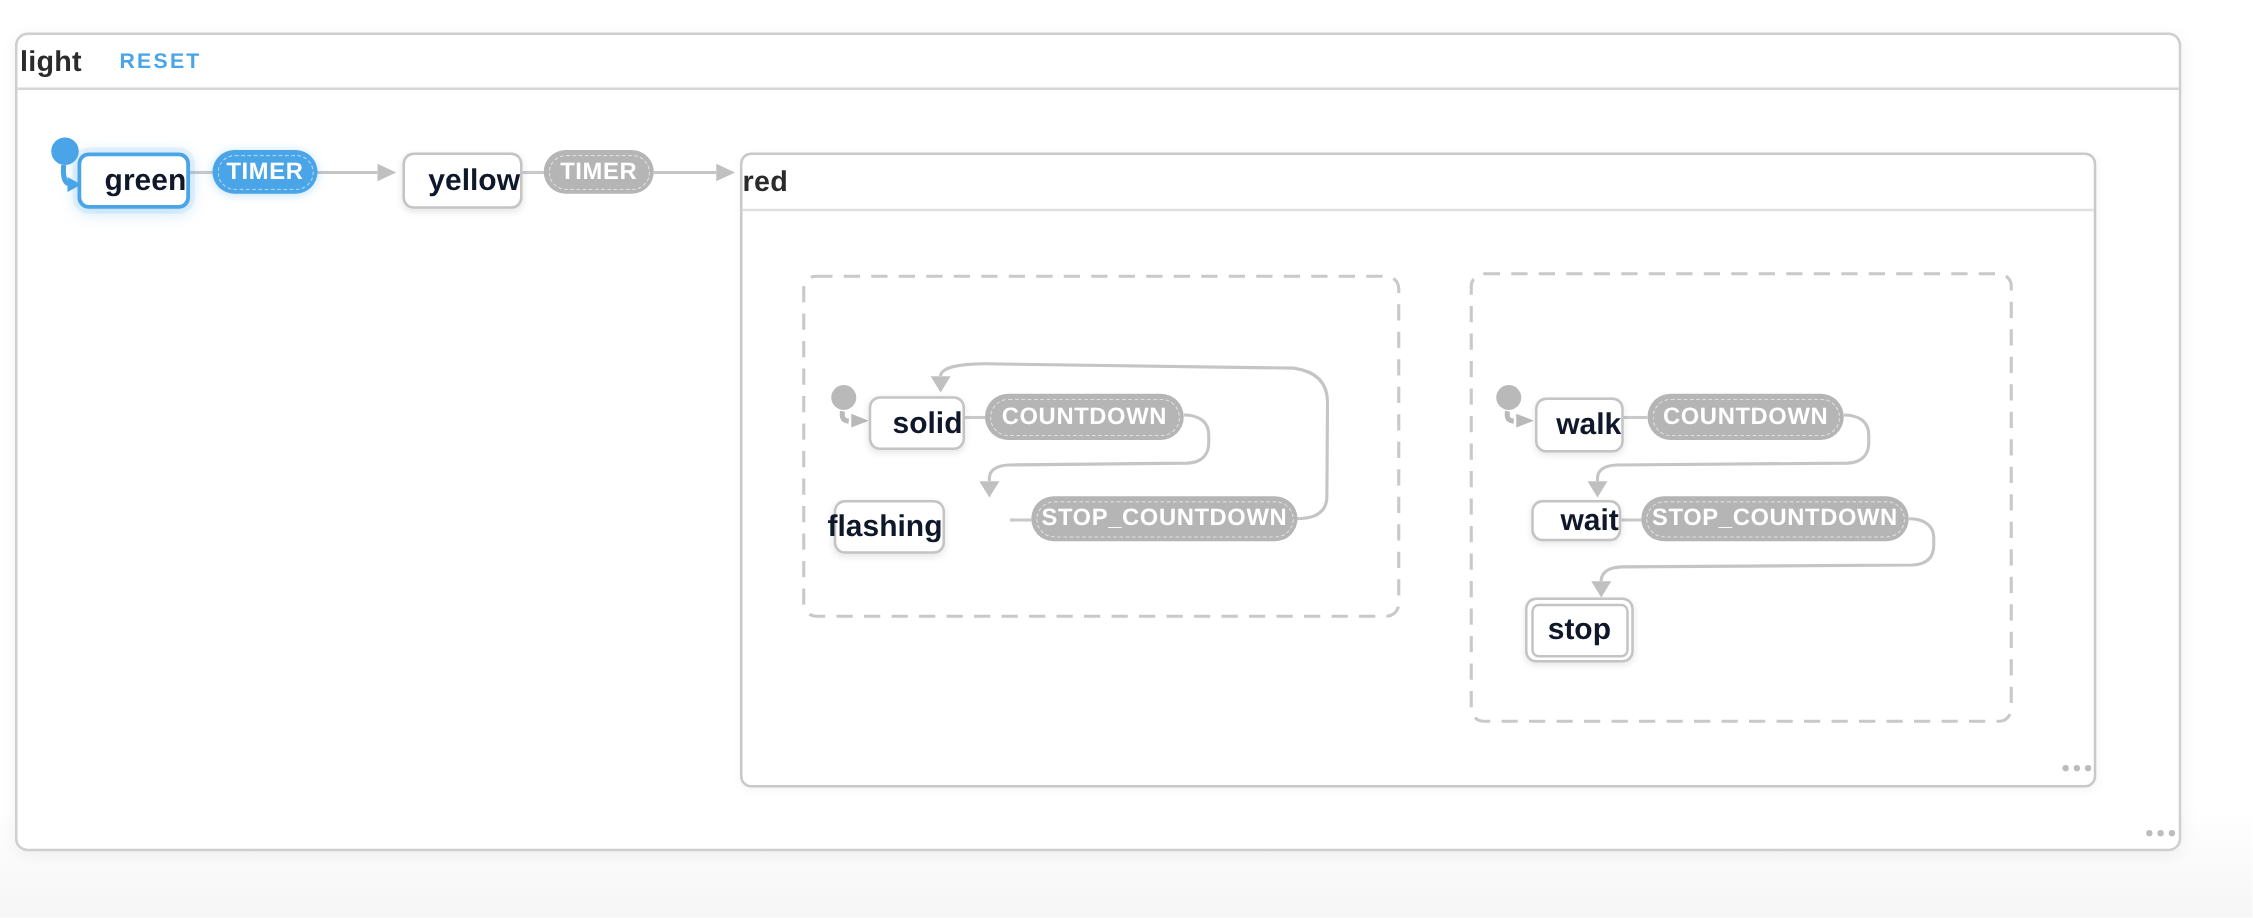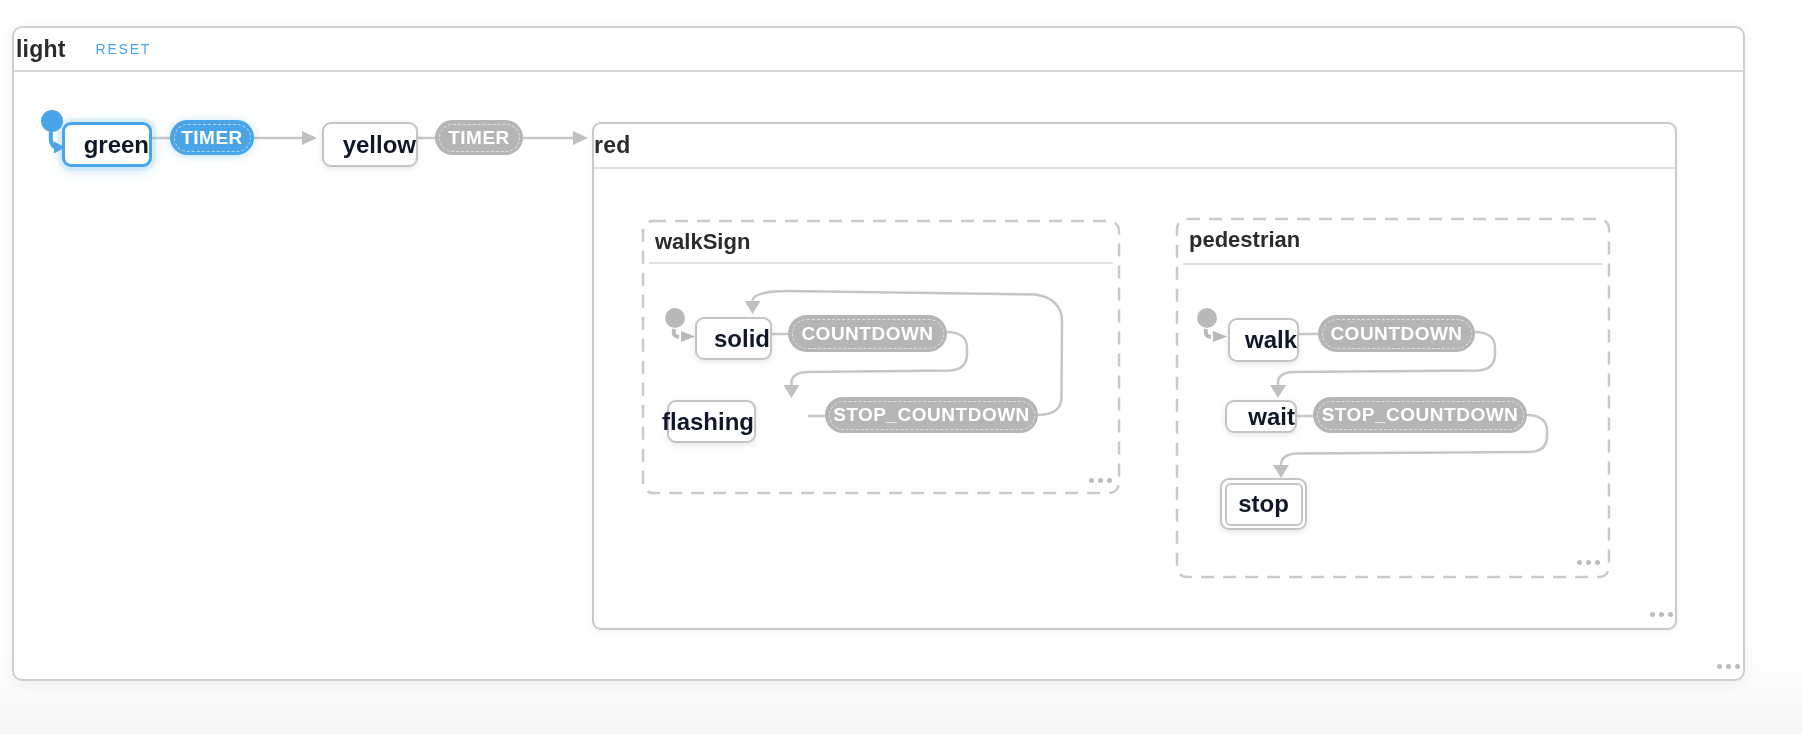--- a/index.html
+++ b/index.html
@@ -35,22 +35,22 @@
     font-size: 23px;
     font-weight: 700;
     color: #2b2b2b;
     letter-spacing: 0.2px;
   }
   .reset-btn {
     margin-left: 26px;
     border: none;
     background: transparent;
     font-family: inherit;
-    font-size: 14px;
-    font-weight: 400;
+    font-size: 17px;
+    font-weight: 700;
     letter-spacing: 1.8px;
     color: #4aa5e8;
     cursor: pointer;
     padding: 2px 4px;
   }
   .compound-box {
     position: absolute;
     background: #ffffff;
     border: 2px solid #c9c9c9;
     border-radius: 9px;
@@ -204,39 +204,21 @@
 
     <path d="M1298,334 H1318" stroke="#c9c9c9" stroke-width="2.5"></path>
     <path d="M1475,332 C1488,332 1495,338 1495,348 L1495,354 C1495,364 1489,370 1478,370.5 L1293,372 C1283,372.5 1278.5,376 1278,382 L1278,385" fill="none" stroke="#c5c5c5" stroke-width="2.5"></path>
     <polygon points="1270,385 1286,385 1278,398" fill="#c0c0c0"></polygon>
 
     <path d="M1297,416 H1313" stroke="#c9c9c9" stroke-width="2.5"></path>
     <path d="M1527,415 C1540,415 1547,421 1547,430 L1547,436 C1547,446 1541,451.5 1530,452 L1297,453.5 C1287,454 1281.5,458 1281,464 L1281,465" fill="none" stroke="#c5c5c5" stroke-width="2.5"></path>
     <polygon points="1273,465 1289,465 1281,478" fill="#c0c0c0"></polygon>
   </svg>
 
-  <div class="region" style="left:642px; top:220px; width:478px; height:274px;">
-    <div class="region-title">walkSign</div>
-    <div class="region-divider" style="top:42px;"></div>
-    <div class="ellipsis" style="right:8px; bottom:11px;">
-      <i></i>
-        <i></i>
-        <i></i>
-    </div>
-  </div>
-
-  <div class="region" style="left:1176px; top:218px; width:434px; height:360px;">
-    <div class="region-title">pedestrian</div>
-    <div class="region-divider" style="top:45px;"></div>
-    <div class="ellipsis" style="right:10px; bottom:13px;">
-      <i></i>
-        <i></i>
-        <i></i>
-    </div>
-  </div>
+
 
   <div class="ellipsis" style="left:1650px; top:612px;">
     <i></i>
       <i></i>
       <i></i>
   </div>
   <div class="ellipsis" style="left:1717px; top:664px;">
     <i></i>
       <i></i>
       <i></i>

